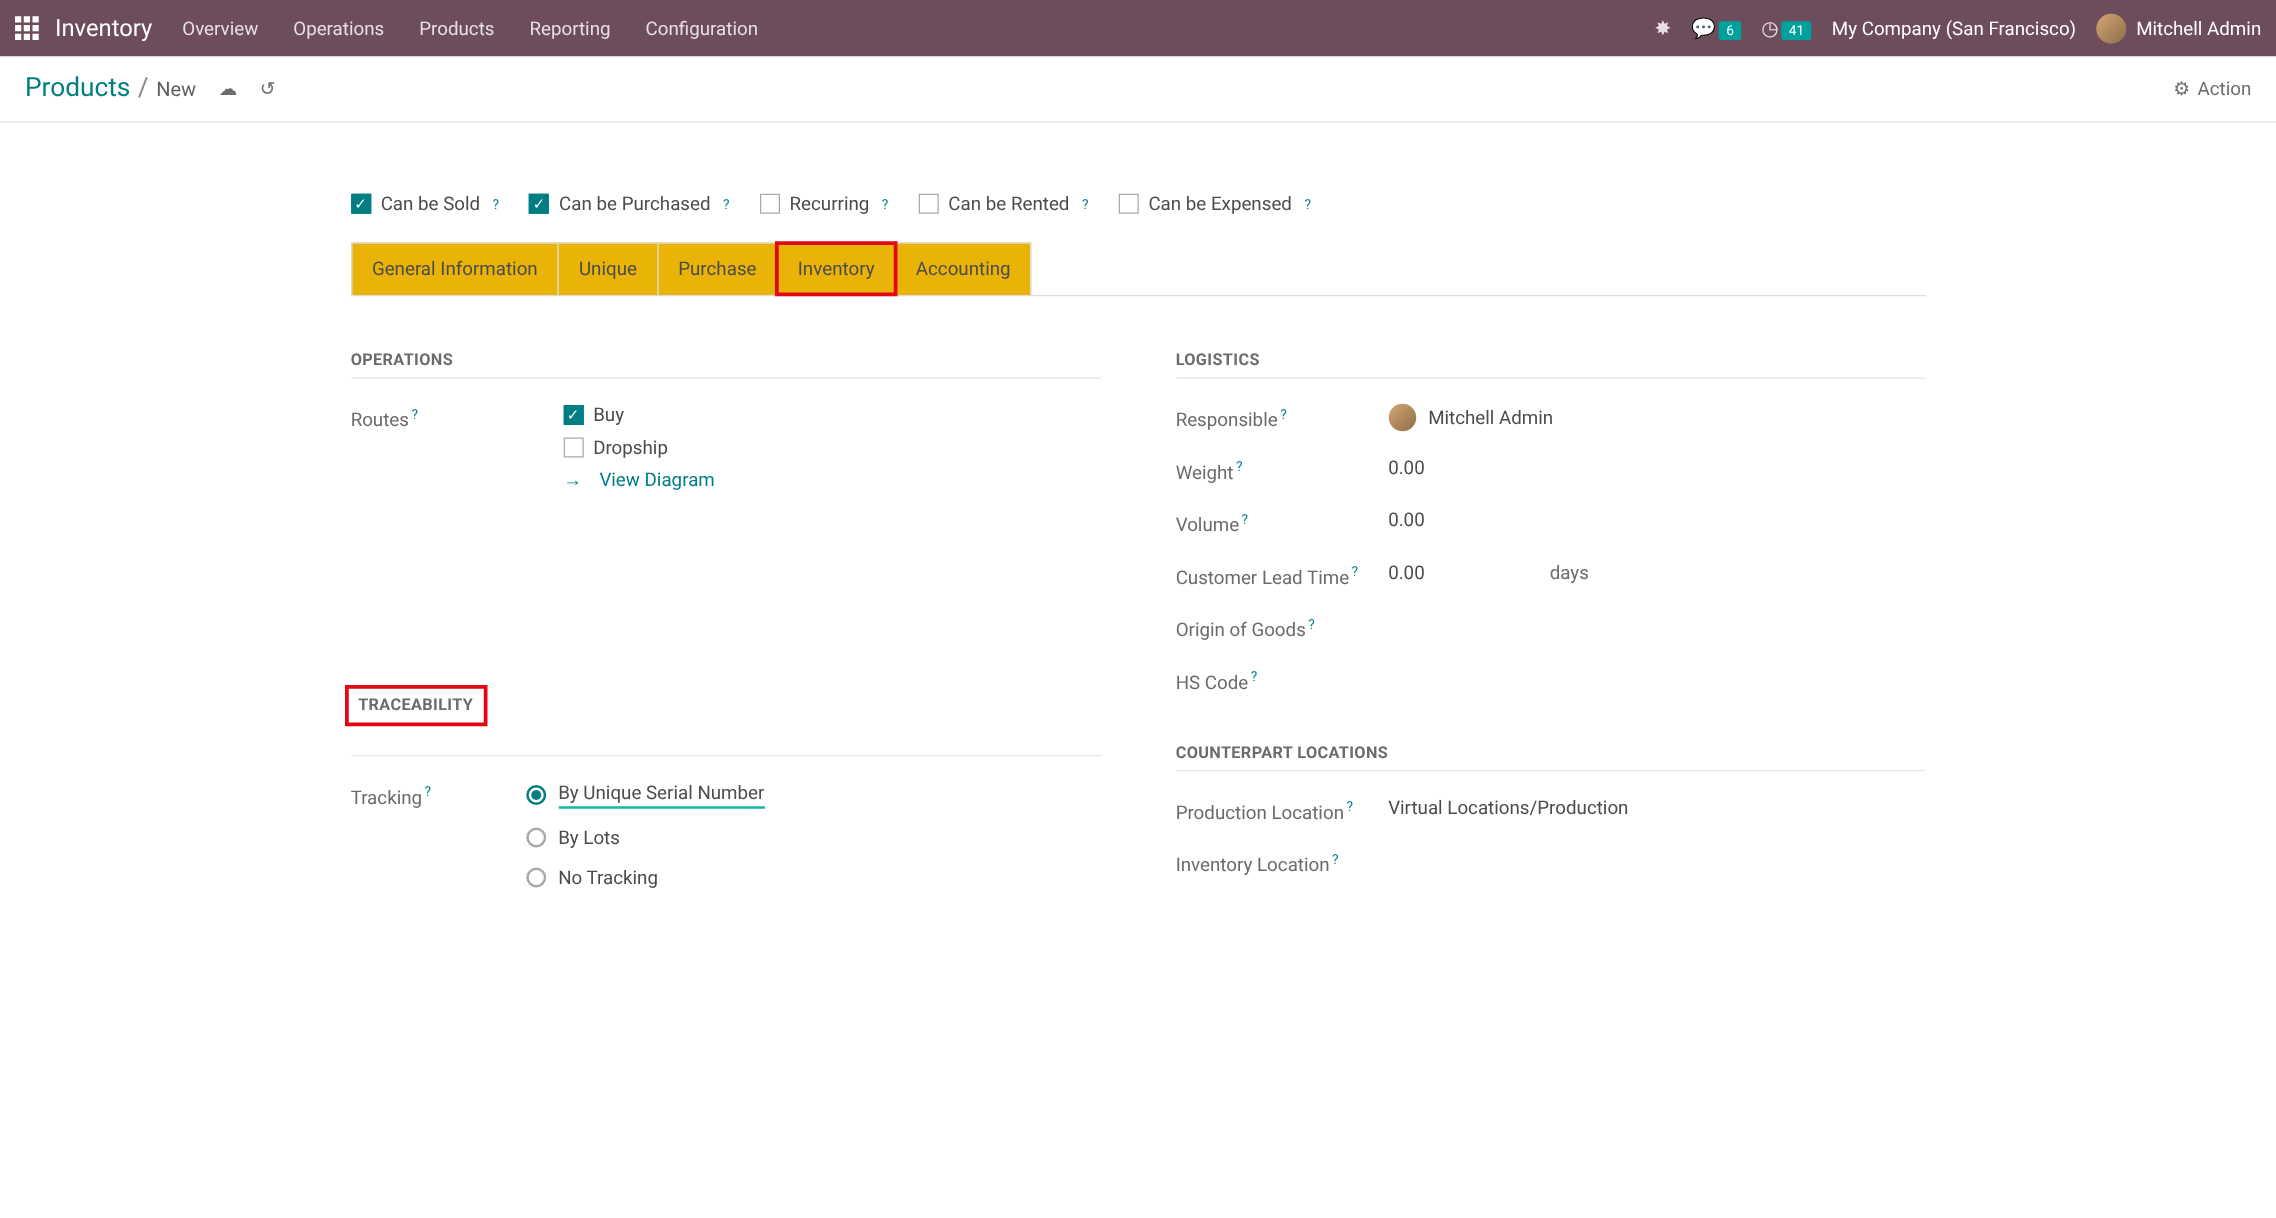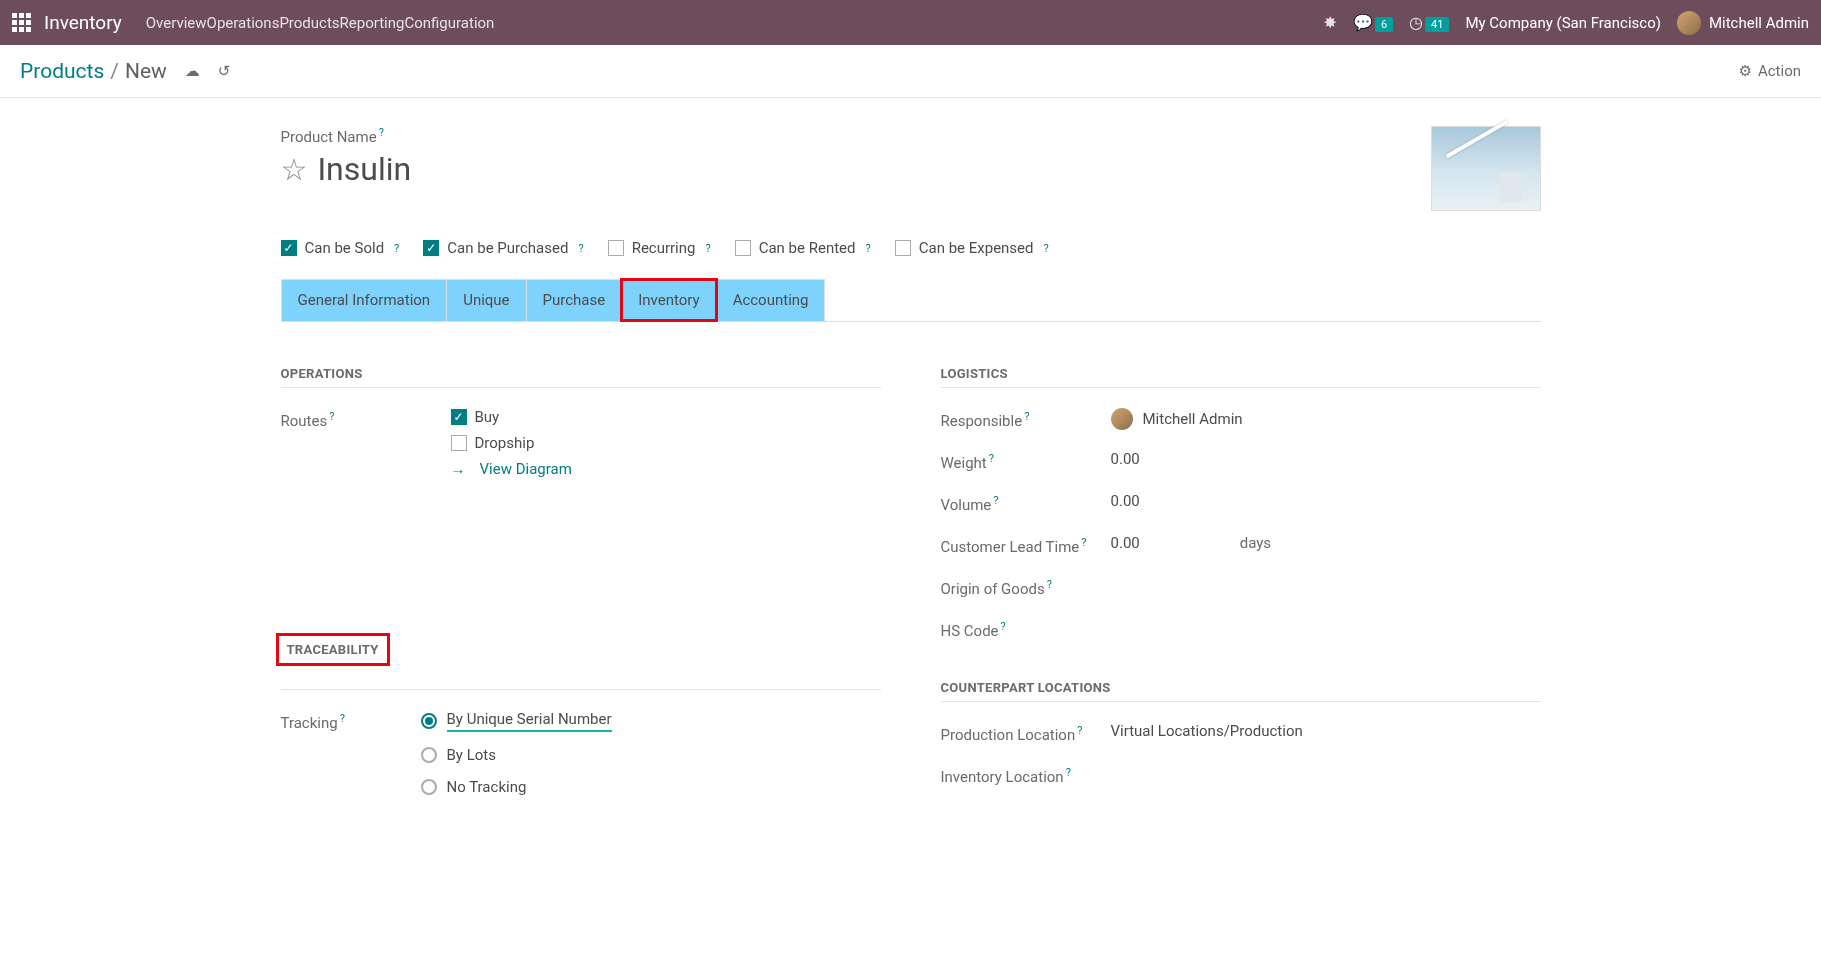--- a/index.html
+++ b/index.html
@@ -3,33 +3,33 @@
 <meta charset="utf-8">
 <style>
 * { box-sizing: border-box; margin: 0; padding: 0; }
 body { font-family: -apple-system, BlinkMacSystemFont, "Segoe UI", Roboto, sans-serif; font-size: 15px; color: #4c4c4c; background: #fff; }
 
 .topbar { background: #6d4d5b; color: #fff; height: 45px; display: flex; align-items: center; padding: 0 12px; }
 .apps-icon { width: 20px; height: 20px; margin-right: 12px; cursor: pointer; }
 .apps-icon div { display: grid; grid-template-columns: repeat(3, 5px); grid-template-rows: repeat(3, 5px); gap: 2px; }
 .apps-icon span { background: #fff; width: 5px; height: 5px; }
 .app-title { font-size: 19px; color: #fff; margin-right: 24px; }
-.nav-menu { display: flex; flex: 1; }
+.nav-menu { display: flex; gap: 28px; flex: 1; }
 .nav-item { color: #e8dfe3; font-size: 15px; cursor: pointer; }
 .topbar-right { display: flex; align-items: center; gap: 16px; }
 .bug-icon, .chat-icon, .clock-icon { color: #e8dfe3; font-size: 16px; position: relative; }
 .badge { background: #00a09d; color: #fff; font-size: 11px; padding: 1px 6px; border-radius: 2px; margin-left: 2px; }
 .company { color: #fff; font-size: 15px; }
 .user-area { display: flex; align-items: center; gap: 8px; }
 .avatar { width: 24px; height: 24px; border-radius: 50%; background: linear-gradient(135deg, #d4a574, #8b6f47); }
 
 .breadcrumb-bar { display: flex; align-items: center; padding: 14px 20px; border-bottom: 1px solid #e5e5e5; }
 .bc-link { color: #017e84; font-size: 21px; }
 .bc-sep { color: #888; font-size: 21px; margin: 0 6px; }
-.bc-current { color: #5f5f5f; font-size: 21px; }
+.bc-current { color: #5f5f5f; font-size: 16px; }
 .bc-icons { display: flex; gap: 18px; margin-left: 18px; color: #6c6c6c; }
 .action-btn { margin-left: auto; color: #6c6c6c; display: flex; align-items: center; gap: 6px; cursor: pointer; }
 
 .content { max-width: 1460px; margin: 0 auto; padding: 28px 100px 40px; }
 
 .header-row { display: flex; justify-content: space-between; align-items: flex-start; }
 .header-left { flex: 1; }
 .field-label { color: #6b6b6b; font-size: 15px; }
 .help-q { color: #017e84; font-size: 11px; vertical-align: super; margin-left: 2px; }
 .name-row { display: flex; align-items: center; gap: 10px; margin-top: 4px; }
@@ -38,21 +38,21 @@
 .product-img { width: 110px; height: 85px; background: linear-gradient(180deg, #a8c8dc 0%, #d8e8f0 60%, #e8f0f4 100%); border: 1px solid #ddd; position: relative; }
 .product-img::before { content: ""; position: absolute; bottom: 8px; right: 18px; width: 22px; height: 30px; background: #e0e8ec; border-radius: 3px; }
 .product-img::after { content: ""; position: absolute; top: 10px; left: 10px; width: 70px; height: 4px; background: #fff; transform: rotate(-30deg); box-shadow: 0 0 2px rgba(0,0,0,0.3); }
 
 .checks-row { display: flex; gap: 24px; margin-top: 28px; flex-wrap: wrap; }
 .check-item { display: flex; align-items: center; gap: 8px; }
 .chk { width: 16px; height: 16px; border: 1px solid #aaa; display: inline-flex; align-items: center; justify-content: center; background: #fff; }
 .chk.on { background: #017e84; border-color: #017e84; color: #fff; font-size: 12px; }
 
 .tabs { display: flex; margin-top: 22px; border-bottom: 1px solid #ddd; }
-.tab { padding: 11px 16px; border: 1px solid #ddd; border-bottom: none; background: #7dd3fc; color: #4c4c4c; cursor: pointer; margin-right: -1px; font-size: 15px; }
+.tab { padding: 11px 16px; border: 1px solid #ddd; border-bottom: none; background: #eab308; color: #4c4c4c; cursor: pointer; margin-right: -1px; font-size: 15px; }
 .tab.active { border-bottom: 1px solid #fff; position: relative; z-index: 1; }
 .tab.highlight { outline: 3px solid #e30613; outline-offset: -2px; }
 
 .panels { display: flex; gap: 60px; margin-top: 44px; }
 .panel { flex: 1; }
 .section-title { font-size: 13px; font-weight: 700; color: #6b6b6b; letter-spacing: 0.3px; padding-bottom: 6px; border-bottom: 1px solid #e5e5e5; margin-bottom: 20px; }
 .section-title.hl { outline: 3px solid #e30613; outline-offset: 2px; display: inline-block; padding: 4px 6px; border-bottom: none; }
 .section-title.hl + .hl-border { border-bottom: 1px solid #e5e5e5; margin-top: 8px; margin-bottom: 20px; }
 
 .frow { display: flex; margin-bottom: 20px; align-items: flex-start; }
@@ -126,30 +126,20 @@
     <span>↺</span>
   </div>
   <div class="action-btn">
     <span>⚙</span>
     <span>Action</span>
   </div>
 </div>
 
 <div class="content">
 
-  <div class="header-row">
-    <div class="header-left">
-      <span class="field-label">Product Name</span><span class="help-q">?</span>
-      <div class="name-row">
-        <span class="star-icon">☆</span>
-        <span class="product-name">Insulin</span>
-      </div>
-    </div>
-    <div class="product-img"></div>
-  </div>
 
   <div class="checks-row">
     <div class="check-item">
         <span class="chk on">✓</span>
         <span>Can be Sold</span>
         <span class="help-q">?</span>
       </div>
     <div class="check-item">
         <span class="chk on">✓</span>
         <span>Can be Purchased</span>

